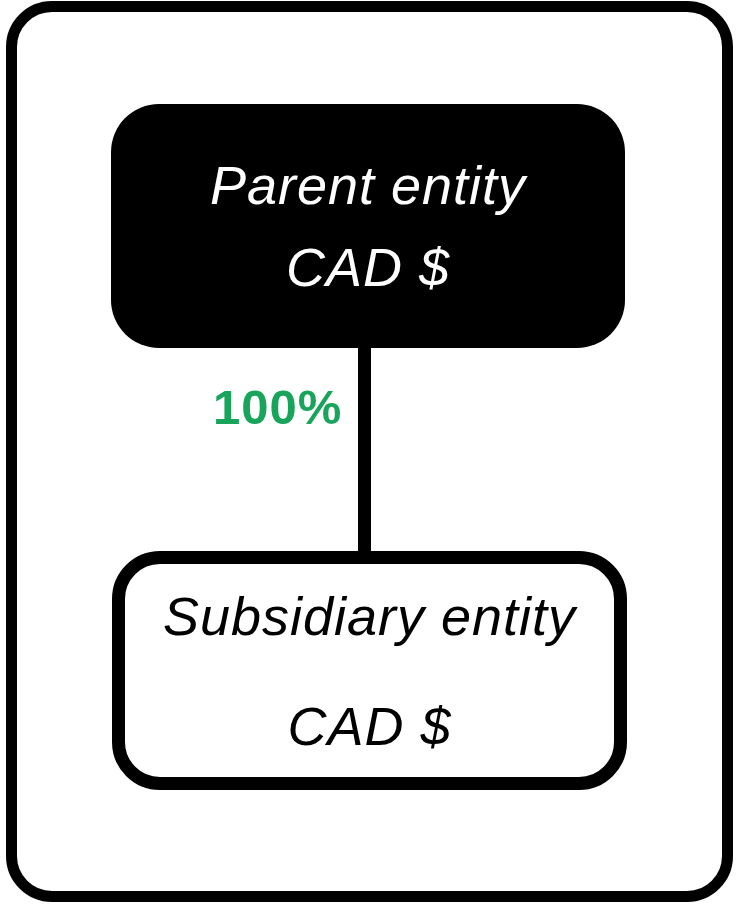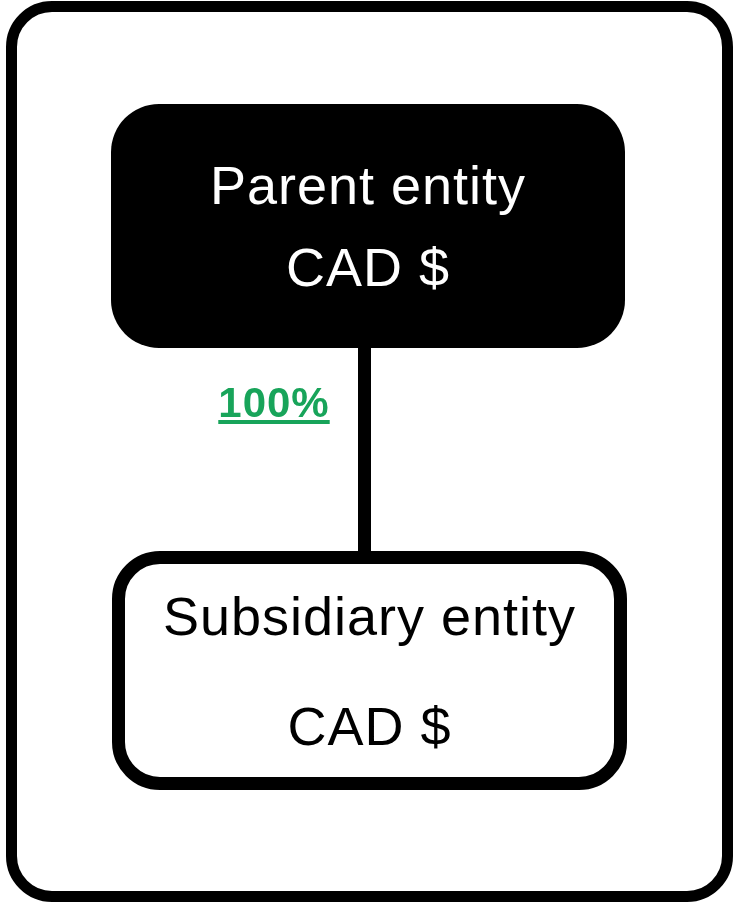--- a/index.html
+++ b/index.html
@@ -54,25 +54,24 @@
     height: 206px;
     background: #000000;
   }
   
   .ownership-label {
     position: absolute;
     left: 213px;
     top: 379px;
     width: 122px;
     text-align: center;
-    font-size: 42px;
+    font-size: 49px;
     font-weight: bold;
     color: #18a45a;
     letter-spacing: 1px;
-    text-decoration: underline;
   }
   
   .subsidiary-box {
     position: absolute;
     left: 112px;
     top: 551px;
     width: 515px;
     height: 239px;
     background: #ffffff;
     border: 13px solid #000000;
@@ -84,20 +83,21 @@
     align-items: center;
     justify-content: center;
     text-align: center;
     font-size: 54px;
     line-height: 82px;
     letter-spacing: 1px;
     gap: 28px;
   }
   .entity-line {
     white-space: nowrap;
+    font-style: italic;
   }
 </style>
 </head>
 <body>
 
 <div class="canvas">
 
   <div class="frame"></div>
 
   <div class="parent-box">

